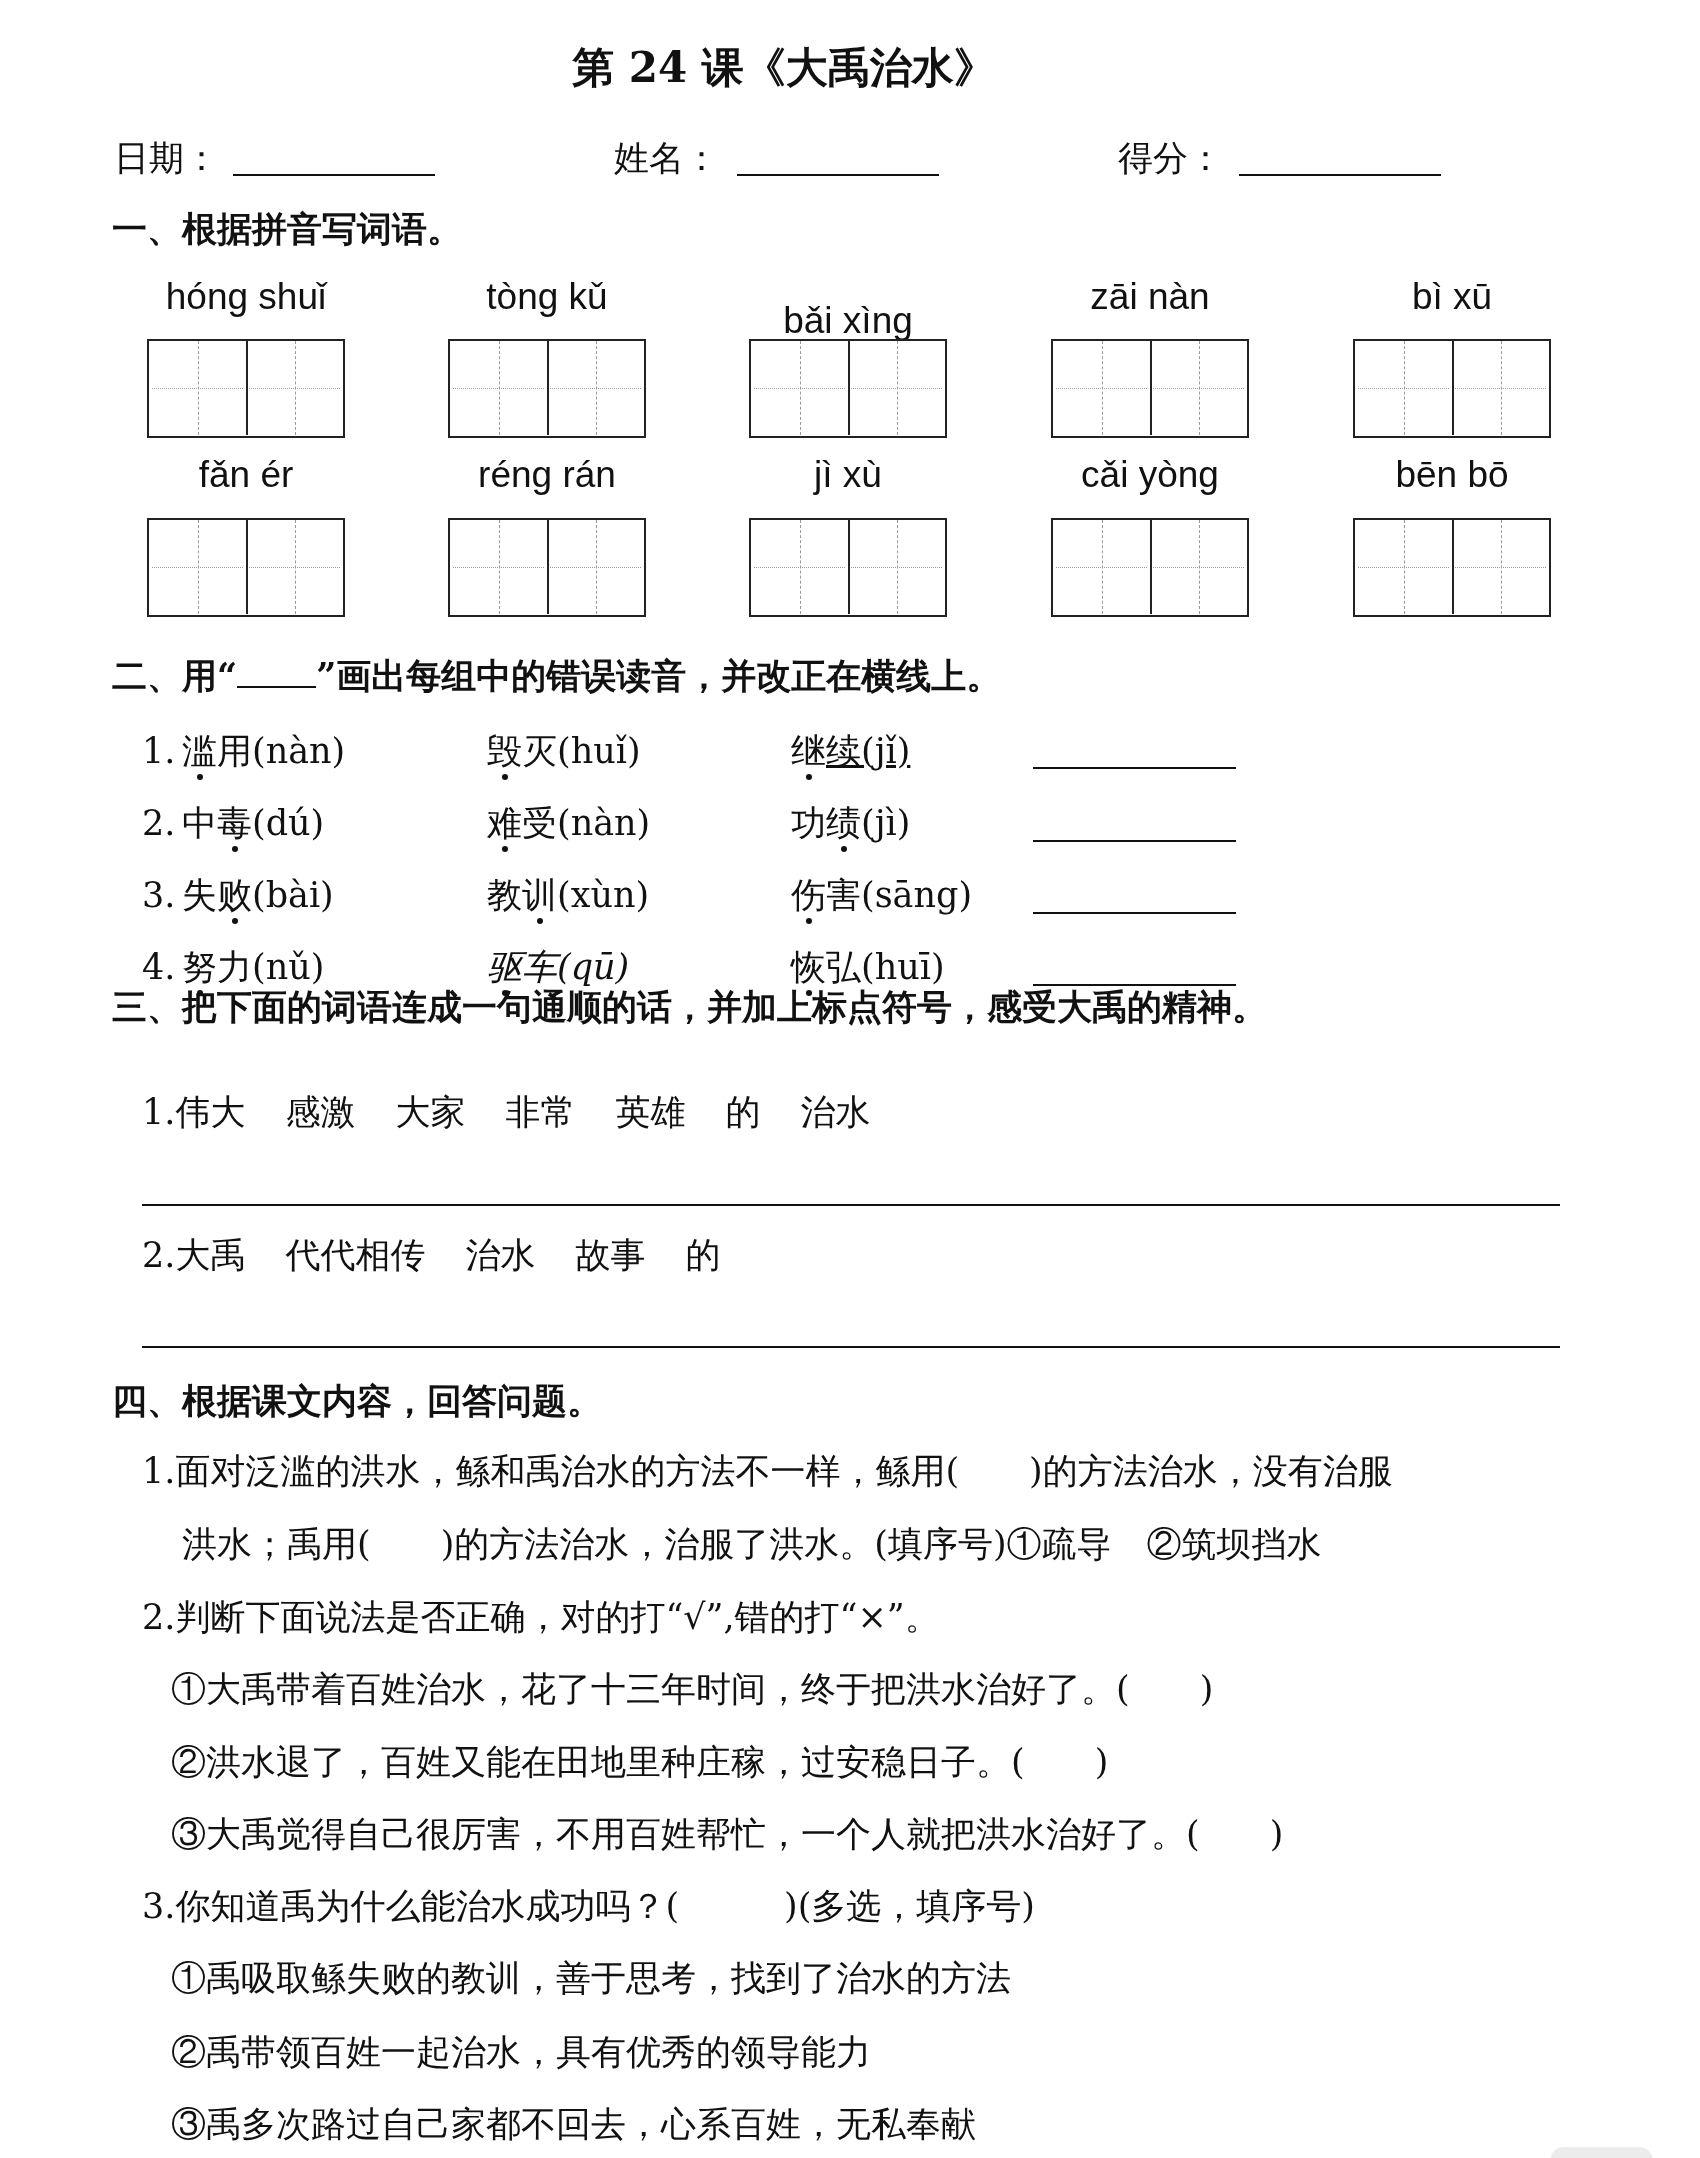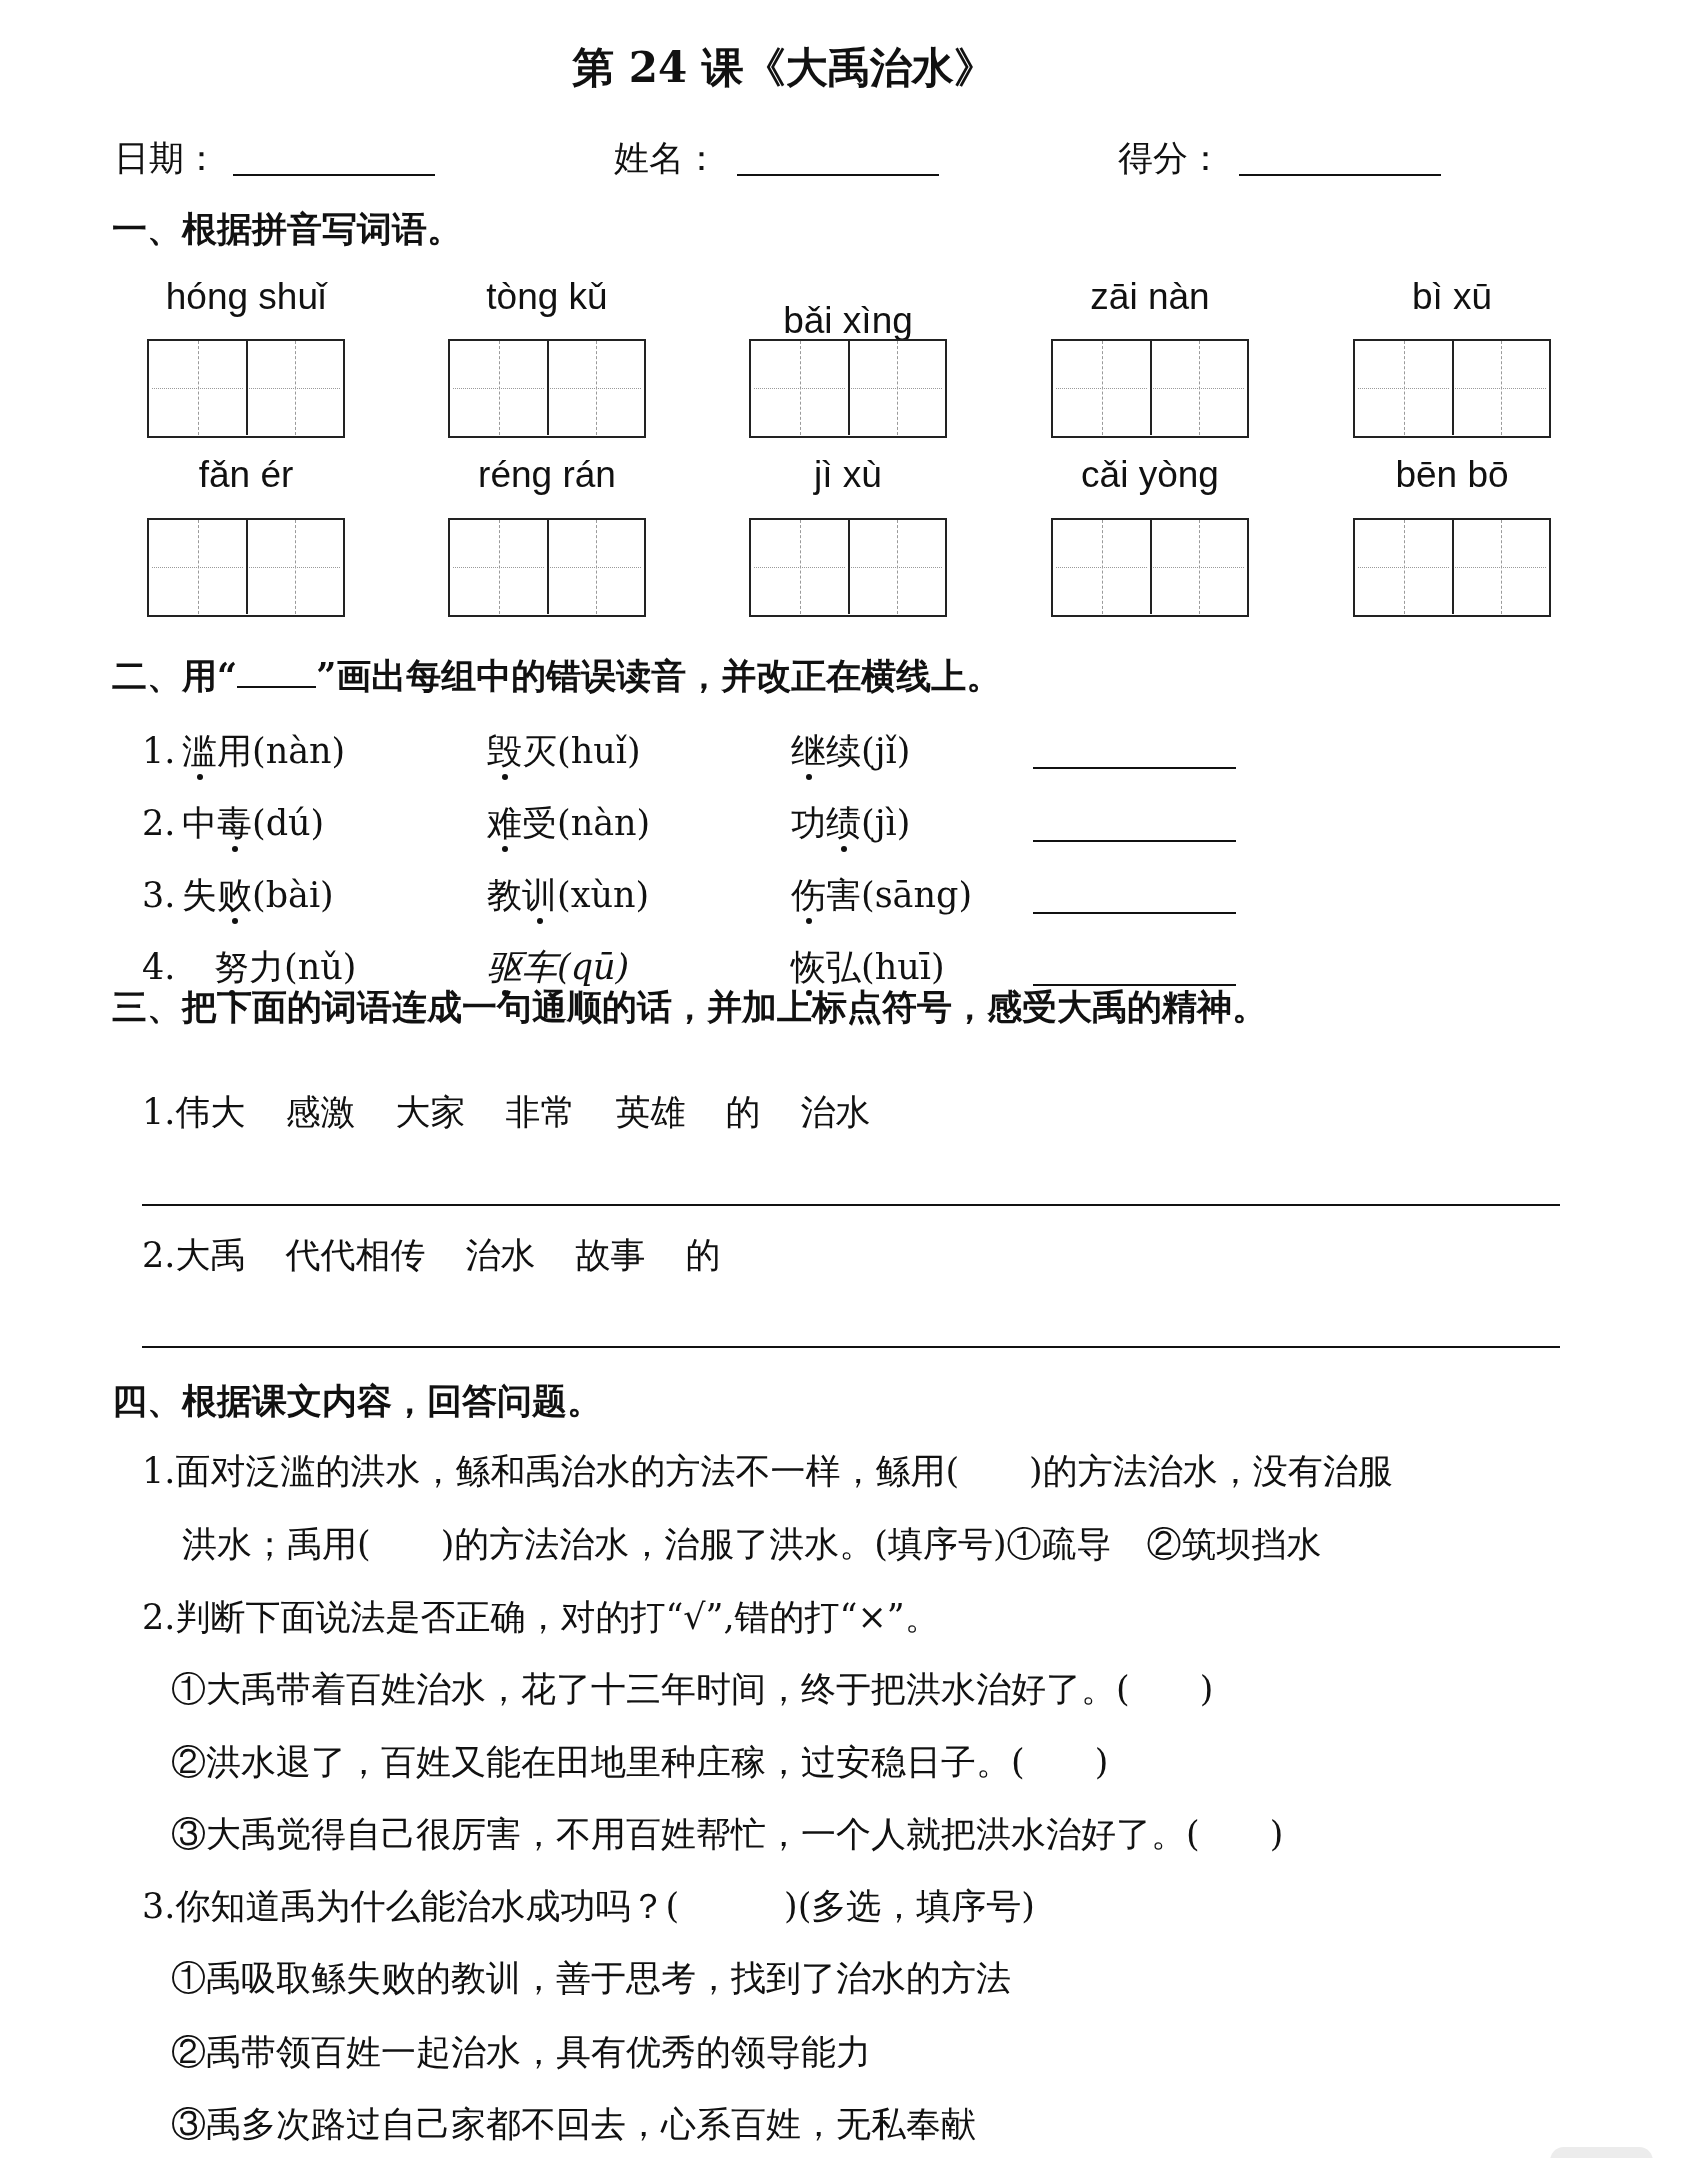--- a/index.html
+++ b/index.html
@@ -168,34 +168,34 @@
     </div>
   </div>
 
 <div class="abs sec" style="top:653px">
   <span>二、用“</span><span style="display:inline-block;width:79px;border-bottom:2px solid #111;height:30px;vertical-align:baseline"></span><span>”画出每组中的错误读音，并改正在横线上。</span>
 </div>
 <div id="s2">
     <div class="abs txt" style="left: 142px; top: 728px;">1.</div>
     <div class="abs txt" style="left: 182px; top: 728px;"><span class="dot">滥</span><span>用</span><span>(nàn)</span></div>
     <div class="abs txt" style="left: 487px; top: 728px;"><span class="dot">毁</span><span>灭</span><span>(huǐ)</span></div>
-    <div class="abs txt" style="left: 791px; top: 728px;"><span class="dot">继</span><span>续</span><span>(jǐ)</span></div>
+    <div class="abs txt" style="left: 791px; top: 728px; text-decoration: underline;"><span class="dot">继</span><span>续</span><span>(jǐ)</span></div>
     <div class="ans-line" style="left: 1033px; width: 203px; top: 767px;"></div>
     <div class="abs txt" style="left: 142px; top: 800px;">2.</div>
     <div class="abs txt" style="left: 182px; top: 800px;"><span>中</span><span class="dot">毒</span><span>(dú)</span></div>
     <div class="abs txt" style="left: 487px; top: 800px;"><span class="dot">难</span><span>受</span><span>(nàn)</span></div>
     <div class="abs txt" style="left: 791px; top: 800px;"><span>功</span><span class="dot">绩</span><span>(jì)</span></div>
     <div class="ans-line" style="left: 1033px; width: 203px; top: 840px;"></div>
     <div class="abs txt" style="left: 142px; top: 872px;">3.</div>
     <div class="abs txt" style="left: 182px; top: 872px;"><span>失</span><span class="dot">败</span><span>(bài)</span></div>
     <div class="abs txt" style="left: 487px; top: 872px;"><span>教</span><span class="dot">训</span><span>(xùn)</span></div>
     <div class="abs txt" style="left: 791px; top: 872px;"><span class="dot">伤</span><span>害</span><span>(sāng)</span></div>
     <div class="ans-line" style="left: 1033px; width: 203px; top: 912px;"></div>
     <div class="abs txt" style="left: 142px; top: 944px;">4.</div>
-    <div class="abs txt" style="left: 182px; top: 944px; margin-left: 32px;"><span class="dot">努</span><span>力</span><span>(nǔ)</span></div>
+    <div class="abs txt" style="left: 182px; top: 944px;"><span class="dot">努</span><span>力</span><span>(nǔ)</span></div>
     <div class="abs txt" style="left: 487px; top: 944px; font-style: italic;"><span class="dot">驱</span><span>车</span><span>(qū)</span></div>
     <div class="abs txt" style="left: 791px; top: 944px;"><span class="dot">恢</span><span>弘</span><span>(huī)</span></div>
     <div class="ans-line" style="left: 1033px; width: 203px; top: 984px;"></div>
   </div>
 
 <div class="abs sec" style="top:984px">三、把下面的词语连成一句通顺的话，并加上标点符号，感受大禹的精神。</div>
 <div id="s3">
     <div class="abs txt" style="left: 142px; top: 1089px;"><span>1.</span><span class="word">伟大</span><span class="word">感激</span><span class="word">大家</span><span class="word">非常</span><span class="word">英雄</span><span class="word">的</span><span class="word">治水</span></div>
     <div class="ans-line" style="left: 142px; width: 1418px; top: 1204px;"></div>
     <div class="abs txt" style="left: 142px; top: 1232px;"><span>2.</span><span class="word">大禹</span><span class="word">代代相传</span><span class="word">治水</span><span class="word">故事</span><span class="word">的</span></div>

